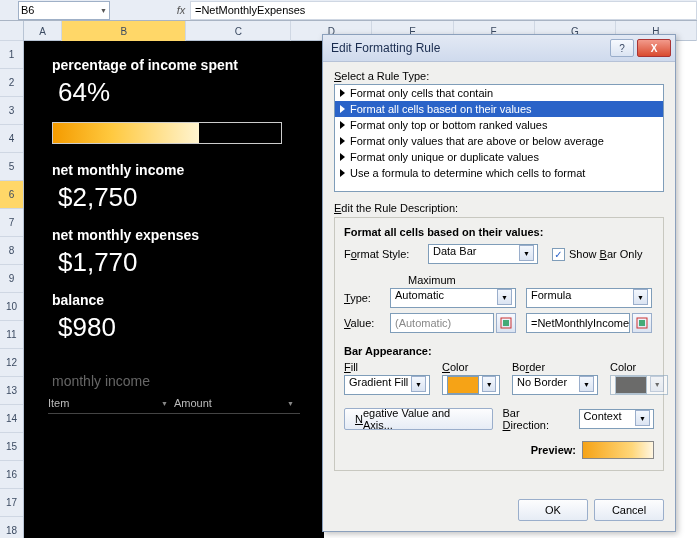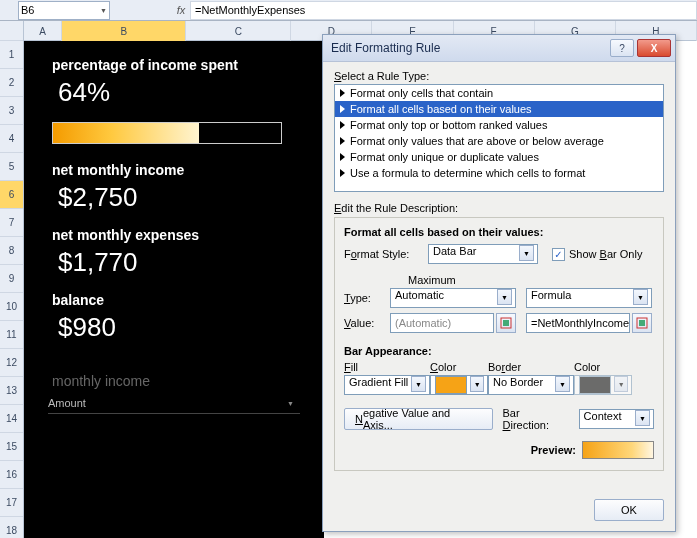--- a/index.html
+++ b/index.html
@@ -67,21 +67,21 @@
 .checkbox { width: 13px; height: 13px; border: 1px solid #7f9db9; background: #fff; display: inline-flex; align-items: center; justify-content: center; margin-right: 4px; font-size: 10px; color: #2a63c8; }
 .minmax { display: flex; gap: 18px; margin-top: 10px; }
 .minmax .col { display: flex; flex-direction: column; }
 .mmlabel { font-size: 11px; margin-left: 0; margin-bottom: 2px; }
 .mmrow { display: flex; align-items: center; margin-bottom: 5px; }
 .mmrowlab { width: 46px; font-size: 11px; }
 .rangebtn { width: 20px; height: 20px; border: 1px solid #9aaecb; background: linear-gradient(#f6f9fe,#dbe4f2); margin-left: 2px; display: flex; align-items: center; justify-content: center; }
 .rangebtn svg { width: 12px; height: 12px; }
 .miniinput { height: 20px; border: 1px solid #7f9db9; background: #fff; padding: 0 4px; font-size: 11px; display: flex; align-items: center; }
 .miniinput.grey { color: #888; }
-.approw { display: flex; gap: 0; margin-top: 4px; }
+.approw { display: flex; gap: 12px; margin-top: 4px; }
 .appcol { display: flex; flex-direction: column; }
 .appcol .hdr { font-size: 11px; margin-bottom: 2px; }
 .colorswatch { width: 36px; height: 18px; border: 1px solid #7f9db9; display: inline-block; }
 .colorswatch.orange { background: #f6a316; }
 .colorswatch.black { background: #000; }
 .btn { height: 22px; border: 1px solid #9aaecb; background: linear-gradient(#fdfdfe,#e6ecf5); border-radius: 2px; padding: 0 10px; font-size: 11px; display: inline-flex; align-items: center; justify-content: center; }
 .barapp { font-weight: bold; font-size: 11px; margin-top: 12px; }
 .bottomrow { position: absolute; bottom: 10px; right: 11px; display: flex; gap: 6px; }
 .bottomrow .btn { width: 70px; justify-content: center; }
 .previewbar { width: 72px; height: 18px; border: 1px solid #888; background: linear-gradient(90deg,#f6a316 0%, #ffd77a 70%, #fff6e2 100%); display: inline-block; vertical-align: middle; }
@@ -146,20 +146,24 @@
     </div>
     <div class="section-label">net monthly income</div>
     <div class="bigval">$2,750</div>
     <div class="section-label">net monthly expenses</div>
     <div class="bigval">$1,770</div>
     <div class="section-label">balance</div>
     <div class="bigval">$980</div>
     <div class="section-label grey">monthly income</div>
     <div class="tablehdr">
       <div class="th">
+          <span>Item</span>
+          <span class="dd">▼</span>
+        </div>
+      <div class="th">
           <span>Amount</span>
           <span class="dd">▼</span>
         </div>
     </div>
   </div>
 </div>
 
 <div class="dialog">
   <div class="titlebar">
     <span>Edit Formatting Rule</span>
@@ -299,15 +303,16 @@
       </div>
 
       <div class="prevrow">
         <span class="bold">Preview:</span>
         <span class="previewbar"></span>
       </div>
     </div>
 
     <div class="bottomrow">
       <div class="btn">OK</div>
+      <div class="btn">Cancel</div>
     </div>
   </div>
 </div>
 
 </body></html>

